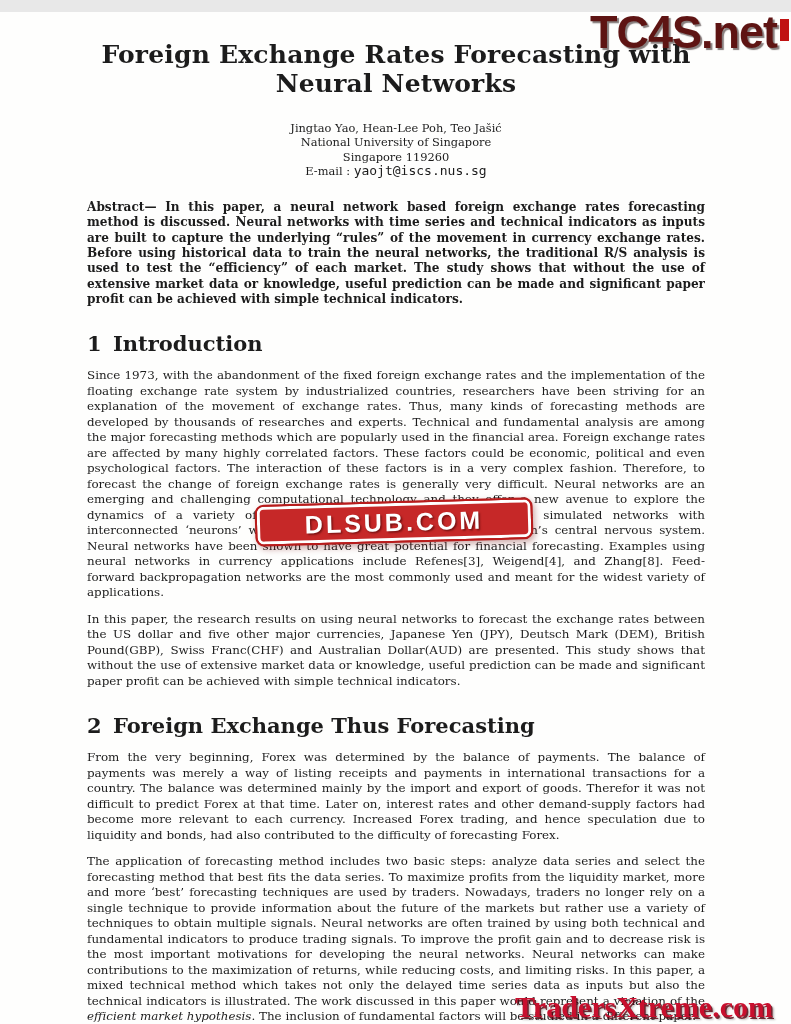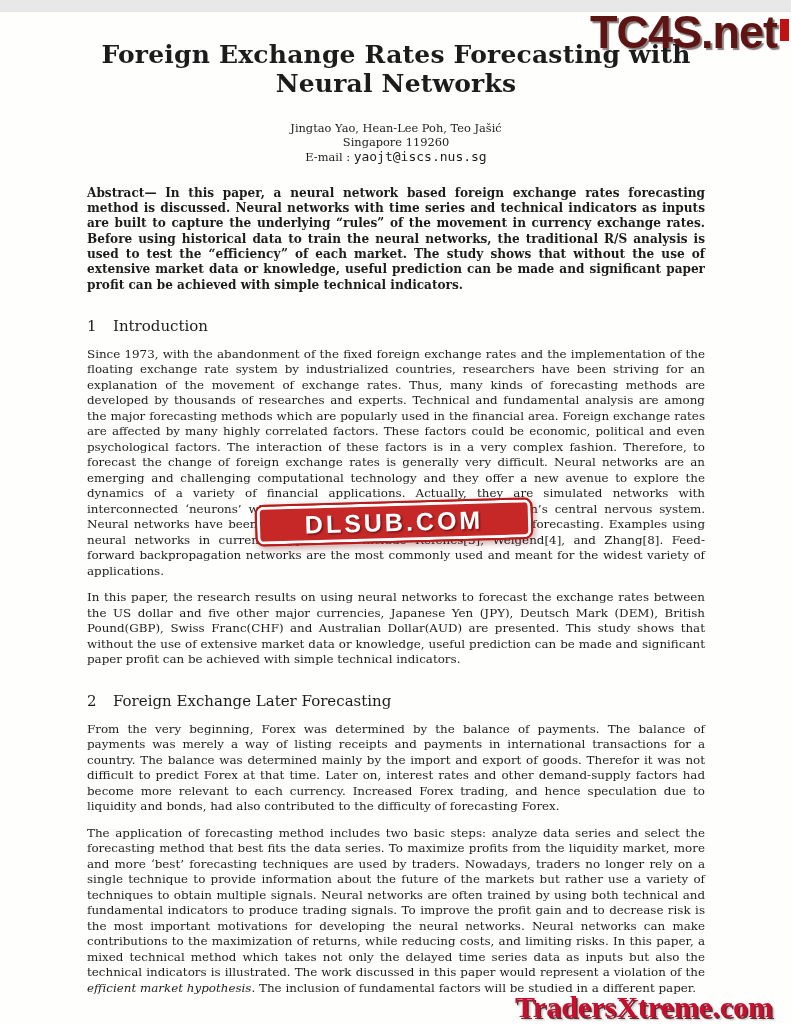--- a/index.html
+++ b/index.html
@@ -21,21 +21,21 @@
   }
   .authors { text-align: center; font-size: 11.4px; line-height: 14.3px; margin-top: 23px; }
   .mono { font-family: "DejaVu Sans Mono", "Liberation Mono", monospace; font-size: 13px; }
 
   .abstract {
     font-size: 12.1px; font-weight: bold; line-height: 15.3px;
     text-align: justify; margin: 22px 0 0;
   }
   .abstract-label { }
 
-  .sec { font-size: 15px; font-weight: normal; margin: 24px 0 12px; }
+  .sec { font-size: 21px; font-weight: bold; margin: 24px 0 12px; }
   .secnum { display: inline-block; min-width: 26px; }
 
   .body {
     font-size: 11.9px; line-height: 15.5px; text-align: justify;
     margin: 0 0 11px;
   }
   .body em { font-style: italic; }
 
   
   .wm-top {
@@ -80,33 +80,34 @@
 
   <div class="wm-top">TC4S.net</div>
   <div class="corner-mark"></div>
 
   <div class="content">
 
     <h1 class="title">Foreign Exchange Rates Forecasting with Neural Networks</h1>
 
     <div class="authors">
       <div>Jingtao Yao, Hean-Lee Poh, Teo Jašić</div>
+      <div>National University of Singapore</div>
       <div>Singapore 119260</div>
       <div><span>E-mail : </span><span class="mono">yaojt@iscs.nus.sg</span></div>
     </div>
 
     <p class="abstract"><span class="abstract-label">Abstract—</span> <span>In this paper, a neural network based foreign exchange rates forecasting method is discussed. Neural networks with time series and technical indicators as inputs are built to capture the underlying “rules” of the movement in currency exchange rates. Before using historical data to train the neural networks, the traditional R/S analysis is used to test the “efficiency” of each market. The study shows that without the use of extensive market data or knowledge, useful prediction can be made and significant paper profit can be achieved with simple technical indicators.</span></p>
 
     <h2 class="sec"><span class="secnum">1</span><span>Introduction</span></h2>
 
     <p class="body">Since 1973, with the abandonment of the fixed foreign exchange rates and the implementation of the floating exchange rate system by industrialized countries, researchers have been striving for an explanation of the movement of exchange rates. Thus, many kinds of forecasting methods are developed by thousands of researches and experts. Technical and fundamental analysis are among the major forecasting methods which are popularly used in the financial area. Foreign exchange rates are affected by many highly correlated factors. These factors could be economic, political and even psychological factors. The interaction of these factors is in a very complex fashion. Therefore, to forecast the change of foreign exchange rates is generally very difficult. Neural networks are an emerging and challenging computational technology and they offer a new avenue to explore the dynamics of a variety of financial applications. Actually, they are simulated networks with interconnected ‘neurons’ which try to mimic the function of the brain’s central nervous system. Neural networks have been shown to have great potential for financial forecasting. Examples using neural networks in currency applications include Refenes[3], Weigend[4], and Zhang[8]. Feed-forward backpropagation networks are the most commonly used and meant for the widest variety of applications.</p>
 
     <p class="body">In this paper, the research results on using neural networks to forecast the exchange rates between the US dollar and five other major currencies, Japanese Yen (JPY), Deutsch Mark (DEM), British Pound(GBP), Swiss Franc(CHF) and Australian Dollar(AUD) are presented. This study shows that without the use of extensive market data or knowledge, useful prediction can be made and significant paper profit can be achieved with simple technical indicators.</p>
 
-    <h2 class="sec"><span class="secnum">2</span><span>Foreign Exchange Later Forecasting</span></h2>
+    <h2 class="sec"><span class="secnum">2</span><span>Foreign Exchange Thus Forecasting</span></h2>
 
     <p class="body">From the very beginning, Forex was determined by the balance of payments. The balance of payments was merely a way of listing receipts and payments in international transactions for a country. The balance was determined mainly by the import and export of goods. Therefor it was not difficult to predict Forex at that time. Later on, interest rates and other demand-supply factors had become more relevant to each currency. Increased Forex trading, and hence speculation due to liquidity and bonds, had also contributed to the difficulty of forecasting Forex.</p>
 
     <p class="body"><span>The application of forecasting method includes two basic steps: analyze data series and select the forecasting method that best fits the data series. To maximize profits from the liquidity market, more and more ‘best’ forecasting techniques are used by traders. Nowadays, traders no longer rely on a single technique to provide information about the future of the markets but rather use a variety of techniques to obtain multiple signals. Neural networks are often trained by using both technical and fundamental indicators to produce trading signals. To improve the profit gain and to decrease risk is the most important motivations for developing the neural networks. Neural networks can make contributions to the maximization of returns, while reducing costs, and limiting risks. In this paper, a mixed technical method which takes not only the delayed time series data as inputs but also the technical indicators is illustrated. The work discussed in this paper would represent a violation of the </span><em>efficient market hypothesis</em><span>. The inclusion of fundamental factors will be studied in a different paper.</span></p>
 
   </div>
 
   <div class="stamp">
     <span class="stamp-text">DLSUB.COM</span>
   </div>

